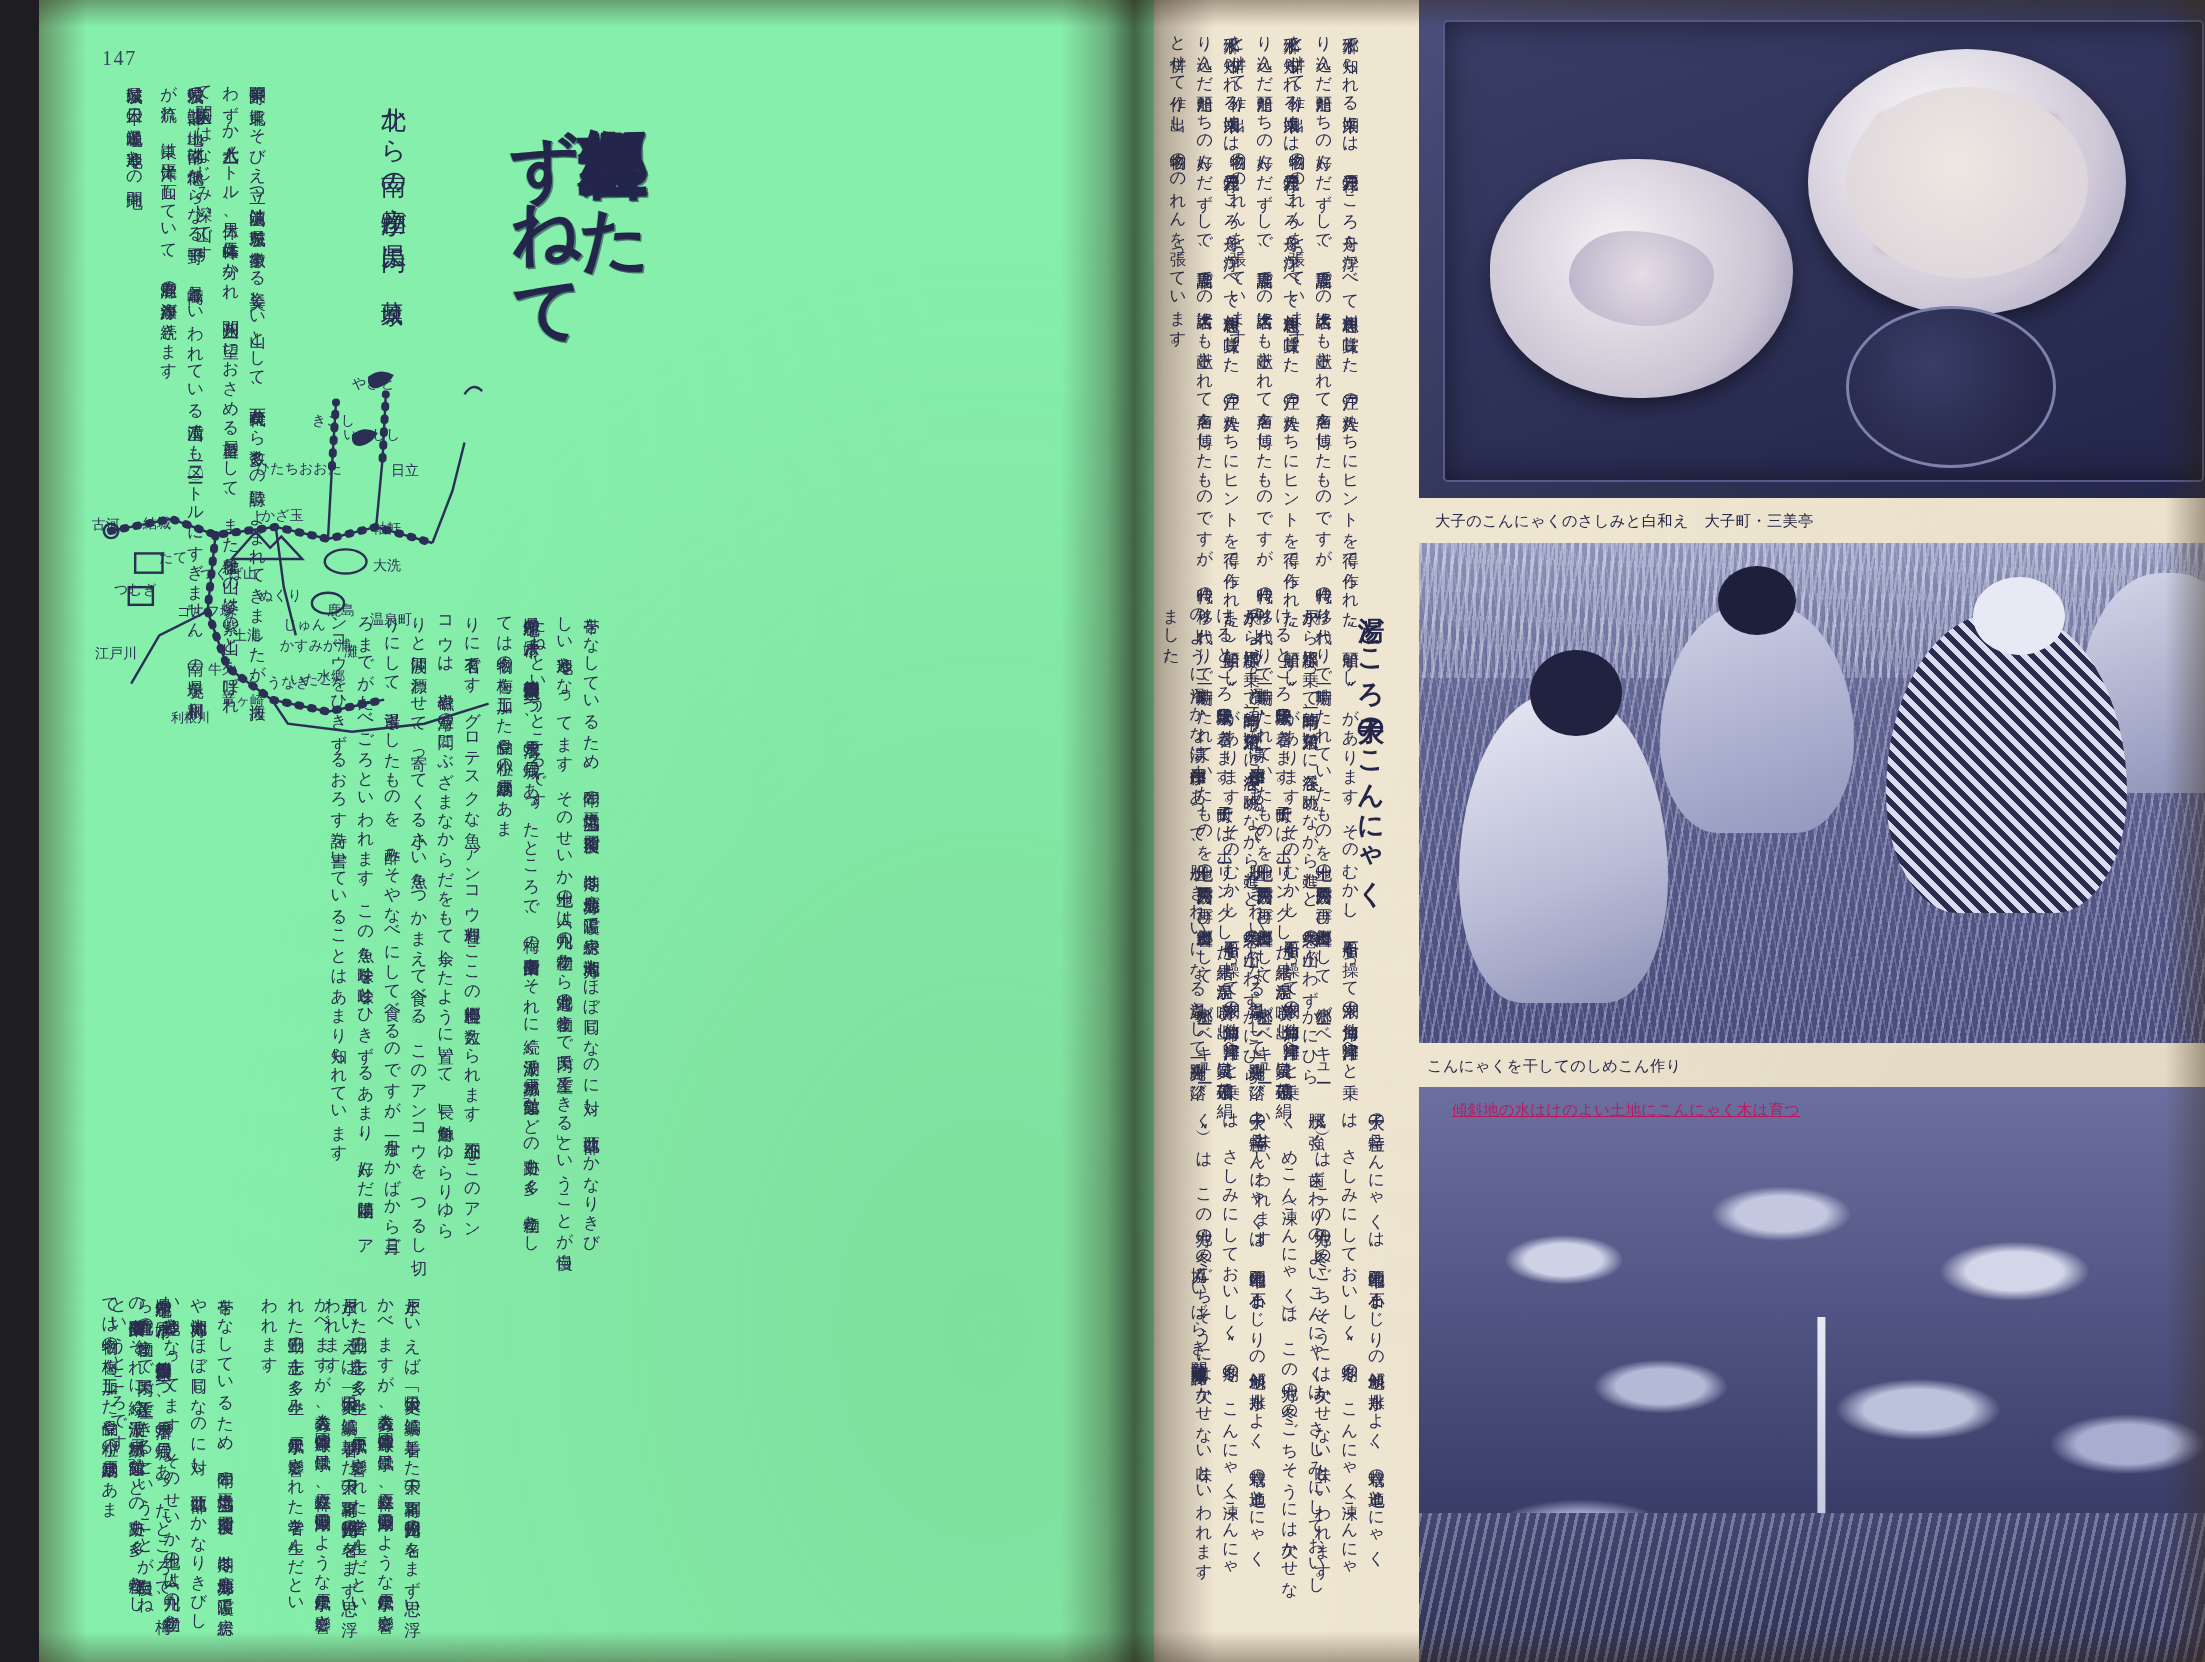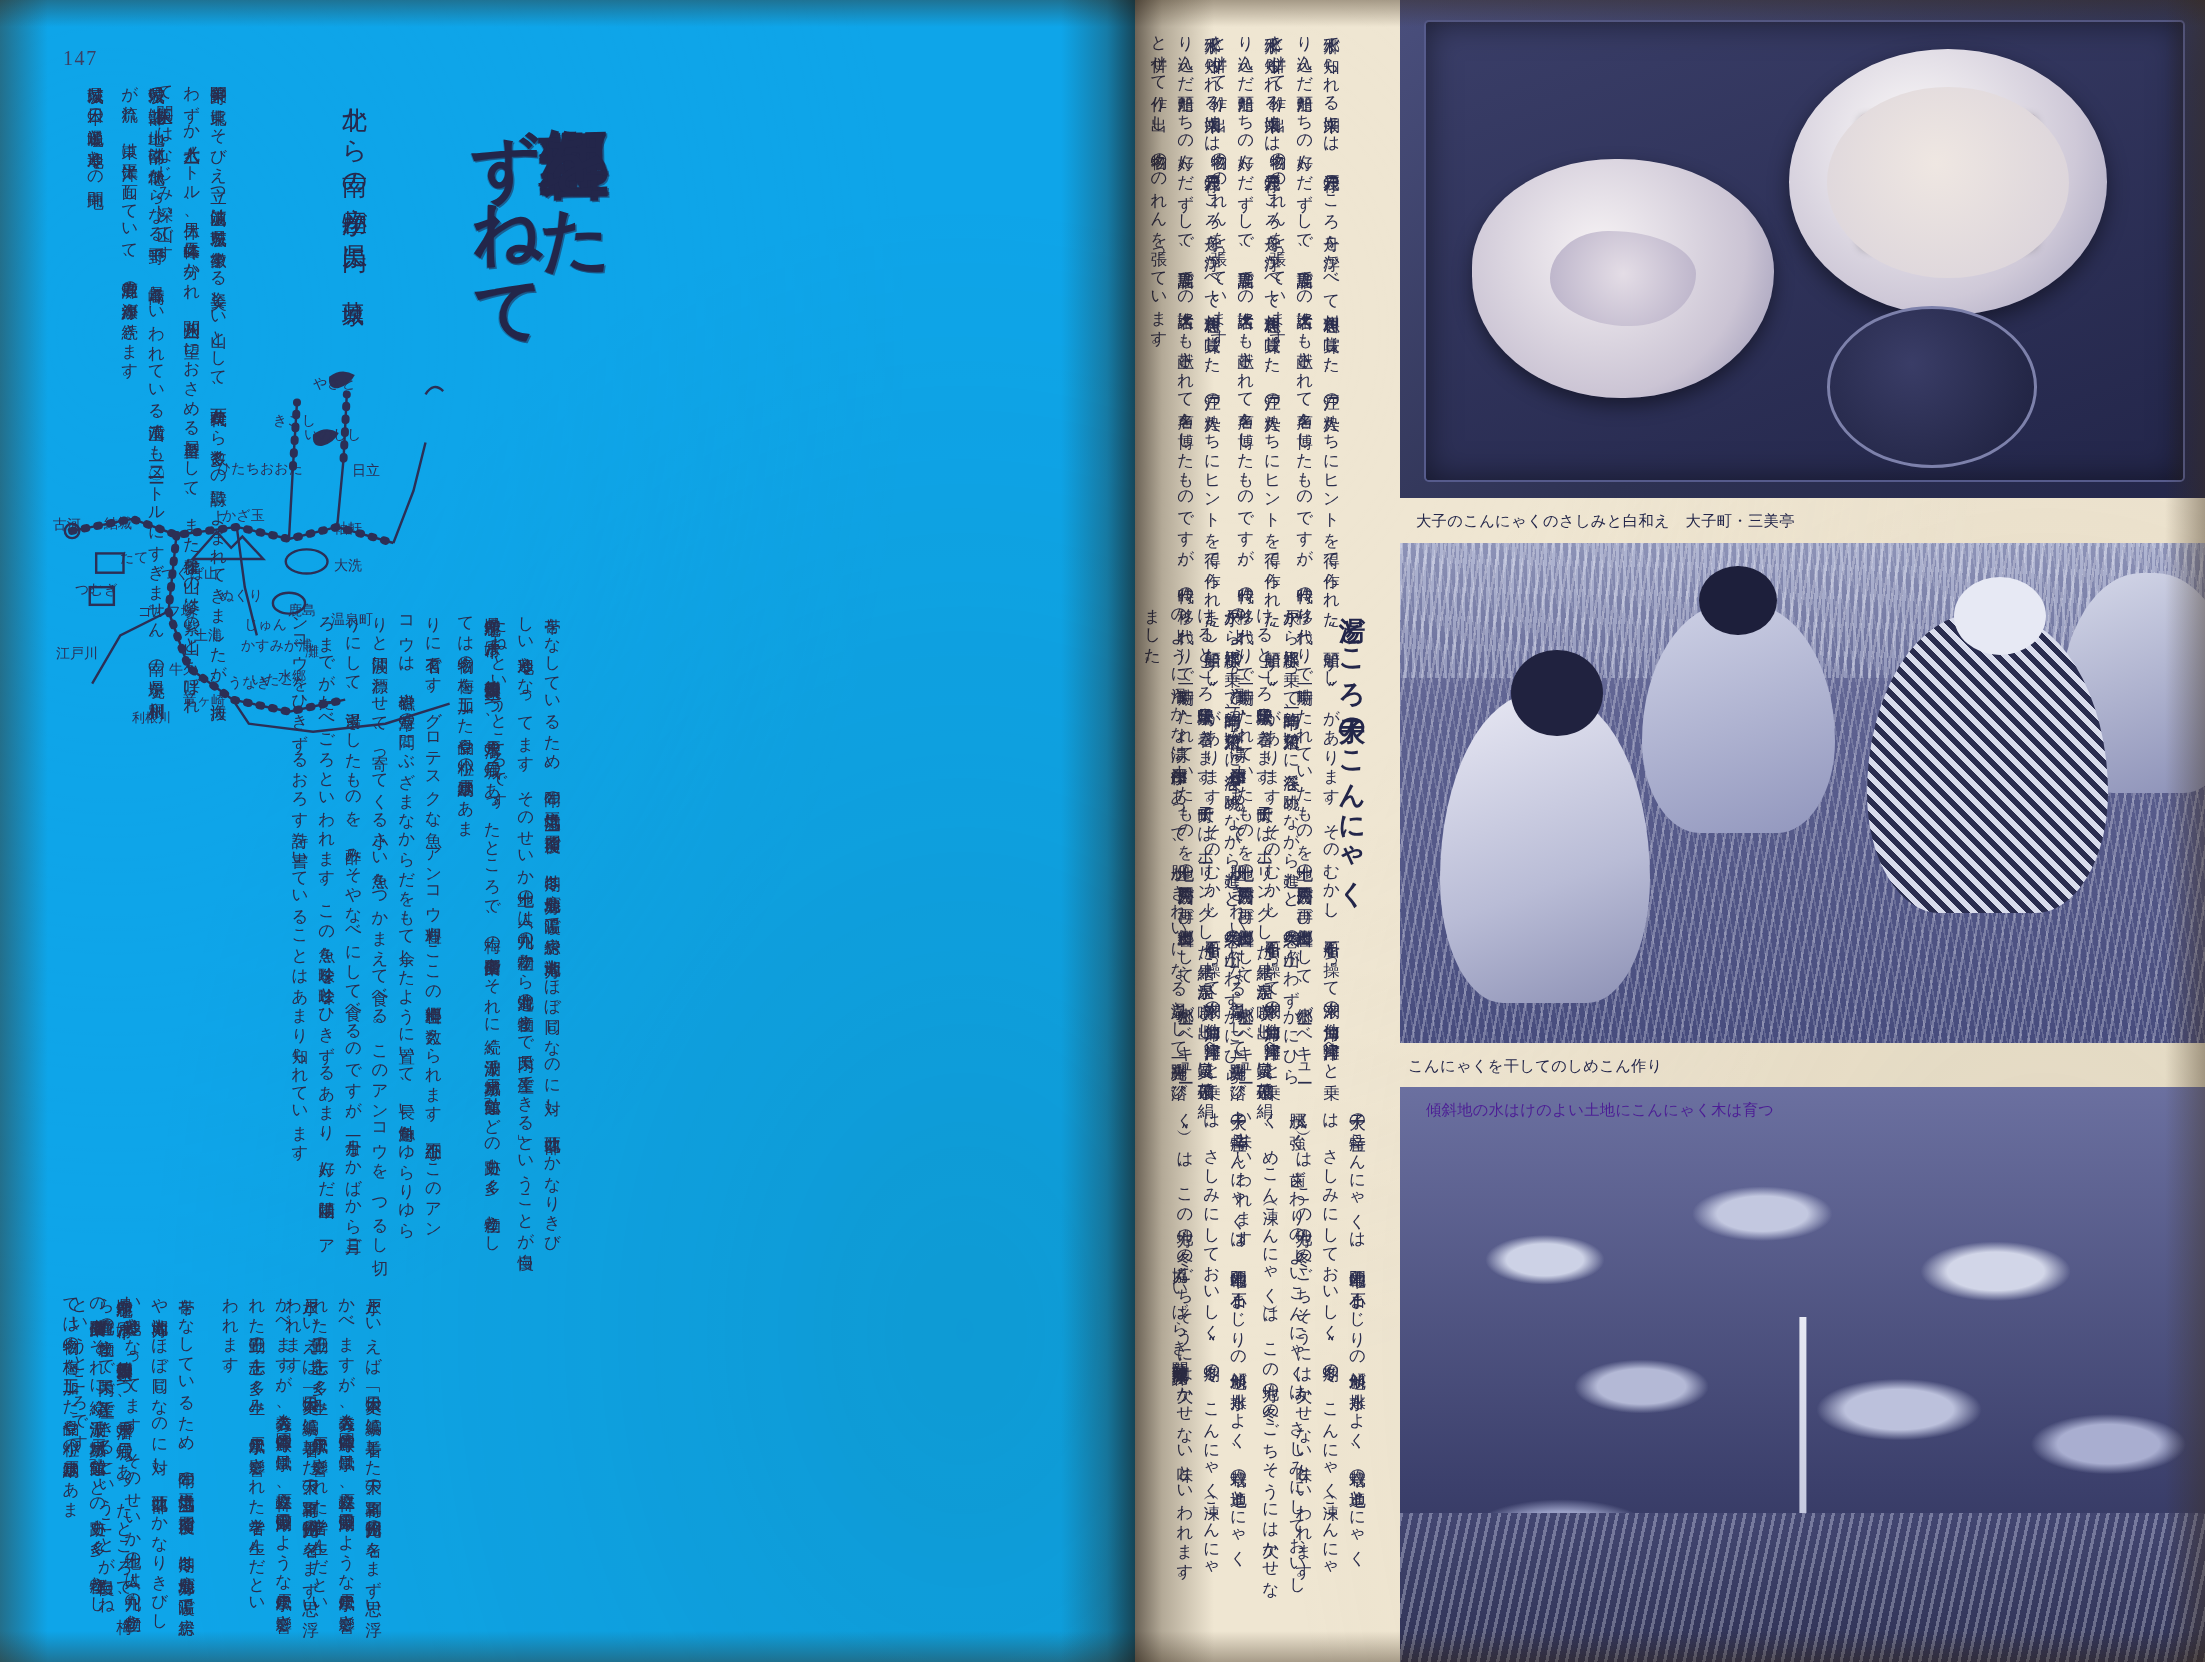--- a/index.html
+++ b/index.html
@@ -2,21 +2,21 @@
 <html style="font-size:13px"><head>
 <meta charset="utf-8">
 <style>
   html,body{margin:0;padding:0;background:#2b2b2b;}
   body{font-family:"Liberation Sans",sans-serif;}
   #page{position:relative;width:2205px;height:1663px;overflow:hidden;background:#1e1e22;}
 
   
   .spread{position:absolute;inset:0;display:flex;}
   .leaf{position:relative;height:100%;overflow:hidden;}
-  .leaf.left{width:1135px;background:#0ea5e9;}
+  .leaf.left{width:1135px;background:#86efac;margin-left:39px;}
   .leaf.right{width:1070px;background:#efe6d2;}
 
   .paper-tex{position:absolute;inset:0;pointer-events:none;
     background:
       radial-gradient(ellipse at 10% 20%, rgba(255,255,255,.35), rgba(255,255,255,0) 55%),
       radial-gradient(ellipse at 85% 80%, rgba(160,140,100,.18), rgba(0,0,0,0) 60%);
     mix-blend-mode:multiply;opacity:.8;}
 
   
   .gutter{position:absolute;top:0;left:1061px;width:153px;height:100%;pointer-events:none;
@@ -245,21 +245,21 @@
         <div class="fig f2"></div>
         <div class="fig f1"></div>
       </div>
       <div class="cap" style="left:273px;top:1056px;">こんにゃくを干してのしめこん作り</div>
 
       <div class="photo p3" style="left:265px;top:1087px;width:805px;height:576px;">
         <div class="leaves"></div>
         <div class="stem"></div>
         <div class="floor"></div>
       </div>
-      <div class="cap" style="left:291px;top:1100px;color:#4c1d95;">傾斜地の水はけのよい土地にこんにゃく木は育つ</div>
+      <div class="cap" style="left:298px;top:1100px;color:#be185d;text-decoration:underline;">傾斜地の水はけのよい土地にこんにゃく木は育つ</div>
 
       <div class="edge-r"></div>
       <div class="edge-t"></div>
       <div class="edge-b"></div>
     </div>
   </div>
 
   <div class="gutter"></div>
 </div>
 

